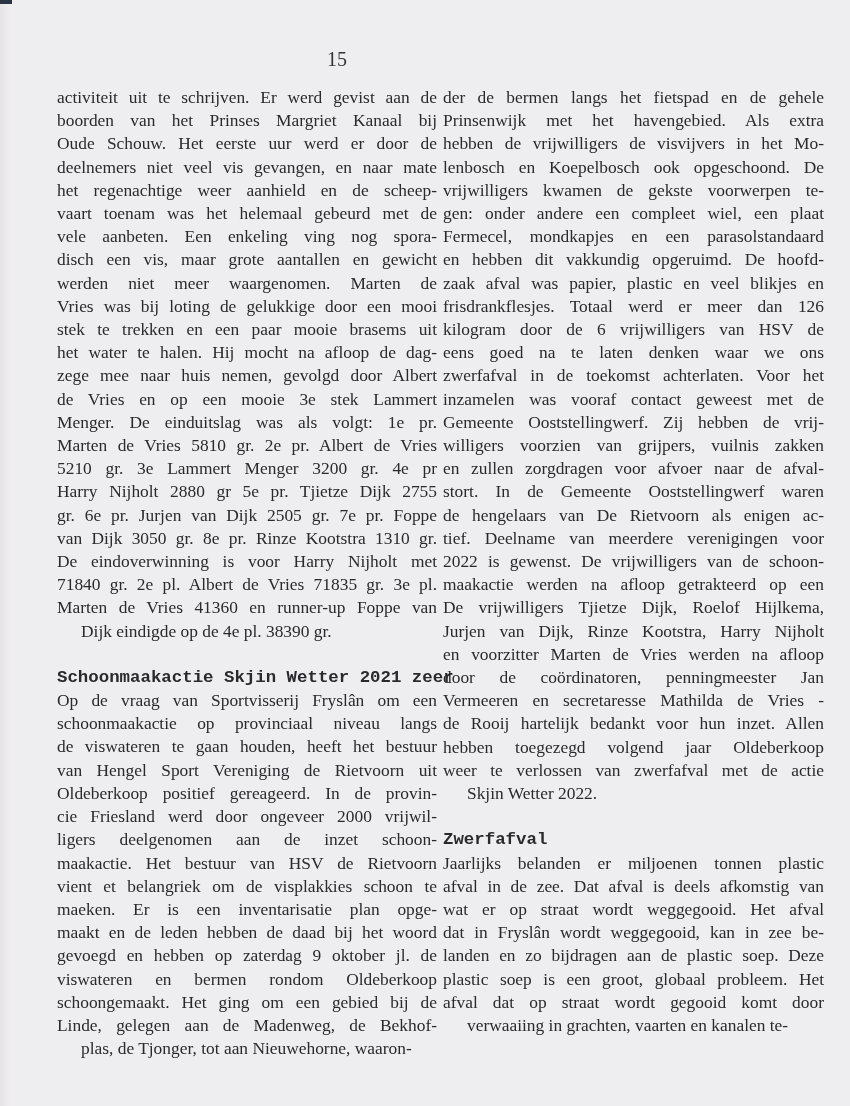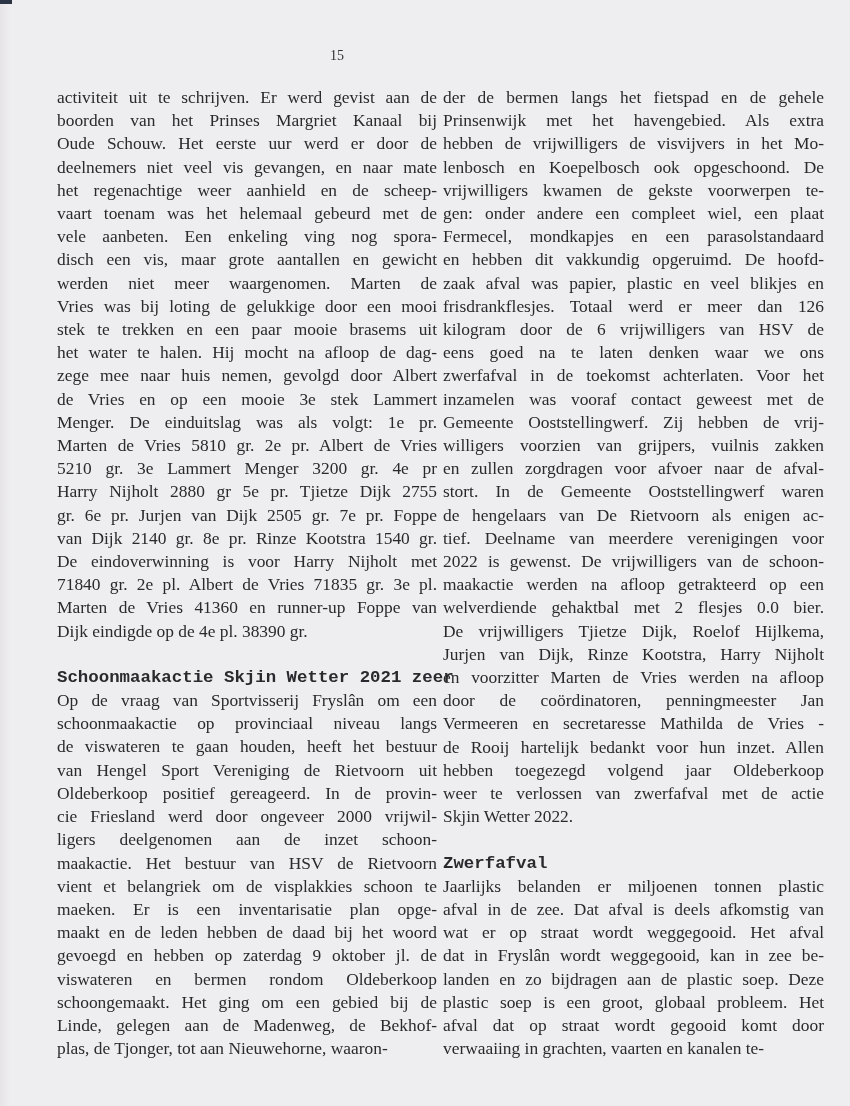--- a/index.html
+++ b/index.html
@@ -12,32 +12,32 @@
   }
   .edge {
     position: absolute; left: 0; top: 0; width: 10px; height: 1106px;
     background: linear-gradient(to right, #e6e4e6, #eeedf0);
   }
   .edge-top {
     position: absolute; left: 0; top: 0; width: 12px; height: 4px; background: #2a3444;
   }
   .page-number {
     position: absolute; top: 48px; left: 0; width: 674px;
-    text-align: center; font-size: 14px; color: #333;
+    text-align: center; font-size: 20px; color: #333;
   }
   .col {
     position: absolute; top: 86px; width: 380px;
     font-size: 17.4px; line-height: 23.2px;
     text-align: justify;
     hyphens: manual;
   }
   .col-left { left: 57px; }
   .col-right { left: 443px; width: 381px; }
   .line { display: block; text-align: justify; text-align-last: justify; white-space: nowrap; overflow: visible; }
-  .line.last { text-align-last: left; }
+  .line.last { text-align-last: left; margin-left: 24px; }
   .heading { font-weight: bold; font-family: Liberation Mono, monospace; }
   .gap { height: 23px; }
 </style>
 </head>
 <body>
 
 <div class="edge"></div>
 <div class="edge-top"></div>
 
 <div class="page-number">15</div>
@@ -56,21 +56,21 @@
       <span class="line">Vries was bij loting de gelukkige door een mooi</span>
       <span class="line">stek te trekken en een paar mooie brasems uit</span>
       <span class="line">het water te halen. Hij mocht na afloop de dag-</span>
       <span class="line">zege mee naar huis nemen, gevolgd door Albert</span>
       <span class="line">de Vries en op een mooie 3e stek Lammert</span>
       <span class="line">Menger. De einduitslag was als volgt: 1e pr.</span>
       <span class="line">Marten de Vries 5810 gr. 2e pr. Albert de Vries</span>
       <span class="line">5210 gr. 3e Lammert Menger 3200 gr. 4e pr</span>
       <span class="line">Harry Nijholt 2880 gr 5e pr. Tjietze Dijk 2755</span>
       <span class="line">gr. 6e pr. Jurjen van Dijk 2505 gr. 7e pr. Foppe</span>
-      <span class="line">van Dijk 2140 gr. 8e pr. Rinze Kootstra 1540 gr.</span>
+      <span class="line">van Dijk 3050 gr. 8e pr. Rinze Kootstra 1310 gr.</span>
       <span class="line">De eindoverwinning is voor Harry Nijholt met</span>
       <span class="line">71840 gr. 2e pl. Albert de Vries 71835 gr. 3e pl.</span>
       <span class="line">Marten de Vries 41360 en runner-up Foppe van</span>
       <span class="line last">Dijk eindigde op de 4e pl. 38390 gr.</span>
     </div>
   <div class="gap"></div>
   <div class="heading" id="l-h">
       <span class="line" style="text-align-last: left;">Schoonmaakactie Skjin Wetter 2021 zeer</span>
     </div>
   <div id="l-p2">
@@ -110,21 +110,20 @@
       <span class="line">zwerfafval in de toekomst achterlaten. Voor het</span>
       <span class="line">inzamelen was vooraf contact geweest met de</span>
       <span class="line">Gemeente Ooststellingwerf. Zij hebben de vrij-</span>
       <span class="line">willigers voorzien van grijpers, vuilnis zakken</span>
       <span class="line">en zullen zorgdragen voor afvoer naar de afval-</span>
       <span class="line">stort. In de Gemeente Ooststellingwerf waren</span>
       <span class="line">de hengelaars van De Rietvoorn als enigen ac-</span>
       <span class="line">tief. Deelname van meerdere verenigingen voor</span>
       <span class="line">2022 is gewenst. De vrijwilligers van de schoon-</span>
       <span class="line">maakactie werden na afloop getrakteerd op een</span>
-      <span class="line">welverdiende gehaktbal met 2 flesjes 0.0 bier.</span>
       <span class="line">De vrijwilligers Tjietze Dijk, Roelof Hijlkema,</span>
       <span class="line">Jurjen van Dijk, Rinze Kootstra, Harry Nijholt</span>
       <span class="line">en voorzitter Marten de Vries werden na afloop</span>
       <span class="line">door de coördinatoren, penningmeester Jan</span>
       <span class="line">Vermeeren en secretaresse Mathilda de Vries -</span>
       <span class="line">de Rooij hartelijk bedankt voor hun inzet. Allen</span>
       <span class="line">hebben toegezegd volgend jaar Oldeberkoop</span>
       <span class="line">weer te verlossen van zwerfafval met de actie</span>
       <span class="line last">Skjin Wetter 2022.</span>
     </div>

